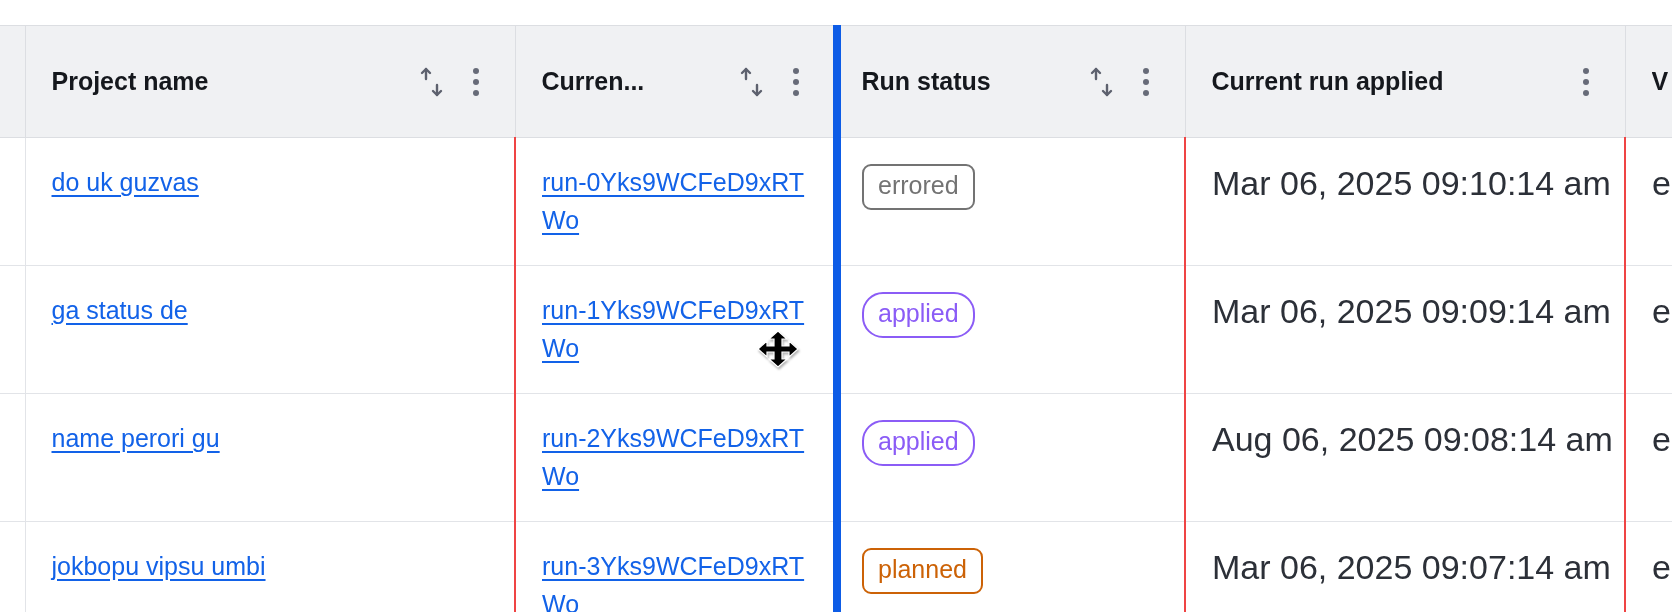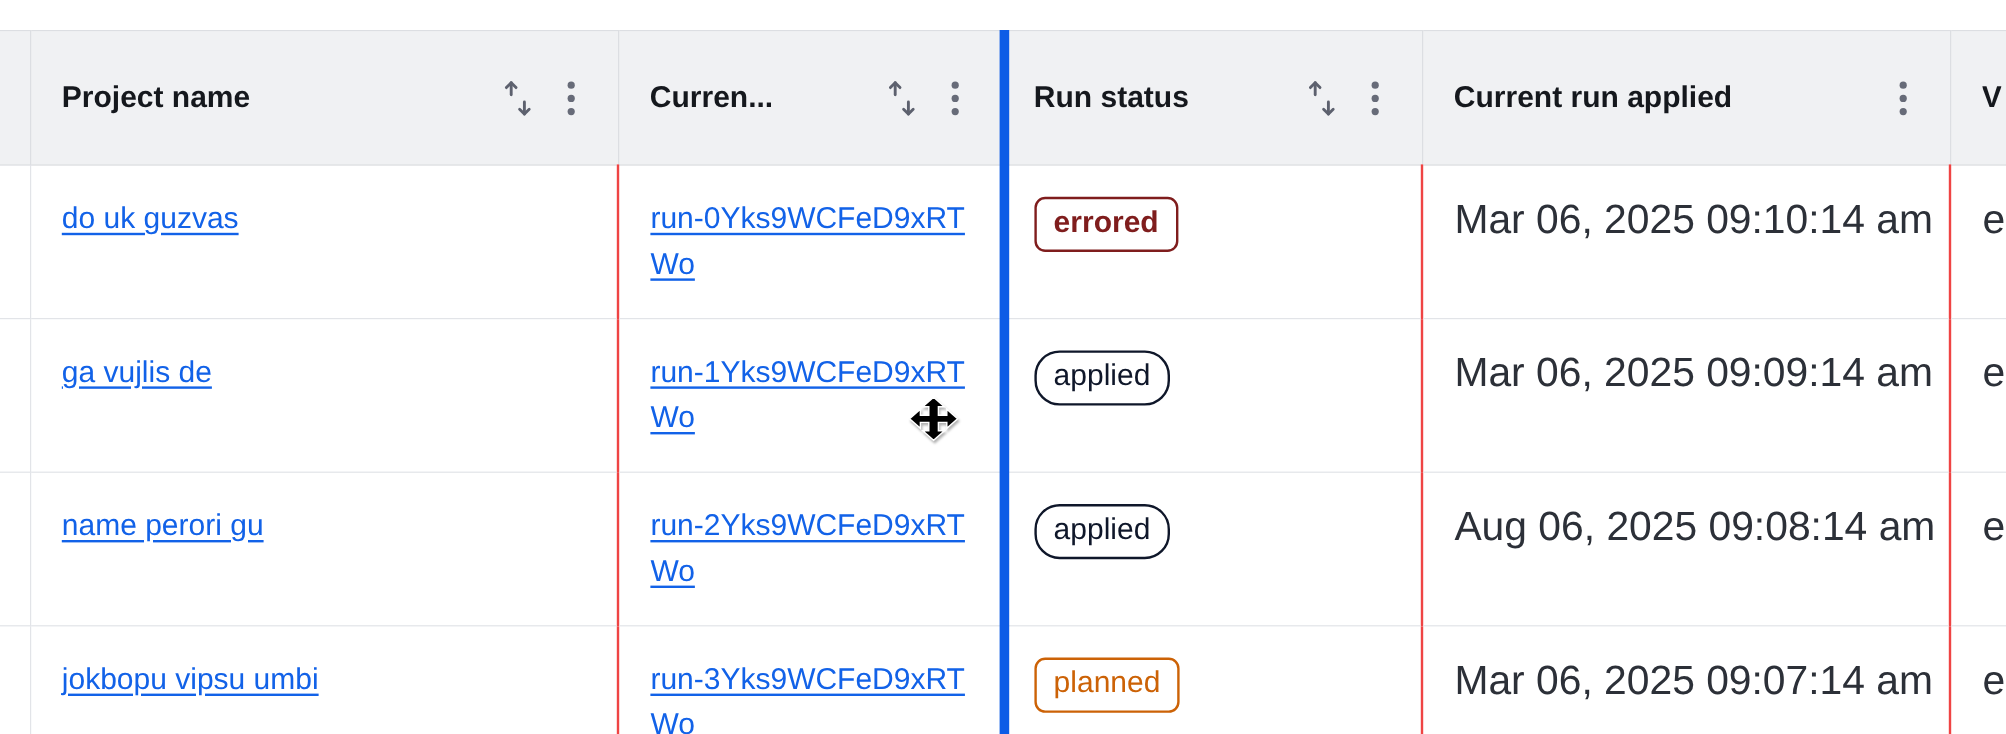--- a/index.html
+++ b/index.html
@@ -155,22 +155,22 @@
   .badge {
     display: inline-block;
     padding: 5px 14px 7px;
     border-radius: 9px;
     border: 2px solid currentColor;
     font-size: 25px;
     line-height: 1.18;
     background: #ffffff;
     white-space: nowrap;
   }
-  .badge.errored  { color: #7f1d1d; font-weight: bold; }
-  .badge.applied  { color: #0f172a; border-radius: 21px; }
+  .badge.errored  { color: #737373; }
+  .badge.applied  { color: #8b5cf6; border-radius: 21px; }
   .badge.planned  { color: #cc6206; }
 
   
   .resize-line {
     position: absolute;
     top: 0;
     width: 8px;
     background: #0d5ce6;
     pointer-events: none;
     z-index: 40;
@@ -298,21 +298,21 @@
             <td>
               <div class="cell-pad"><span class="date-text">Mar 06, 2025 09:10:14 am</span></div>
             </td>
             <td>
               <div class="cell-pad"><span class="date-text">e</span></div>
             </td>
           </tr>
           <tr>
             <td class="gutter-col"></td>
             <td>
-              <div class="cell-pad"><a class="cell-link">ga vujlis de</a></div>
+              <div class="cell-pad"><a class="cell-link">ga status de</a></div>
             </td>
             <td>
               <div class="cell-pad"><a class="cell-link">run-1Yks9WCFeD9xRTWo</a></div>
             </td>
             <td>
               <div class="cell-pad"><span class="badge applied">applied</span></div>
             </td>
             <td>
               <div class="cell-pad"><span class="date-text">Mar 06, 2025 09:09:14 am</span></div>
             </td>

